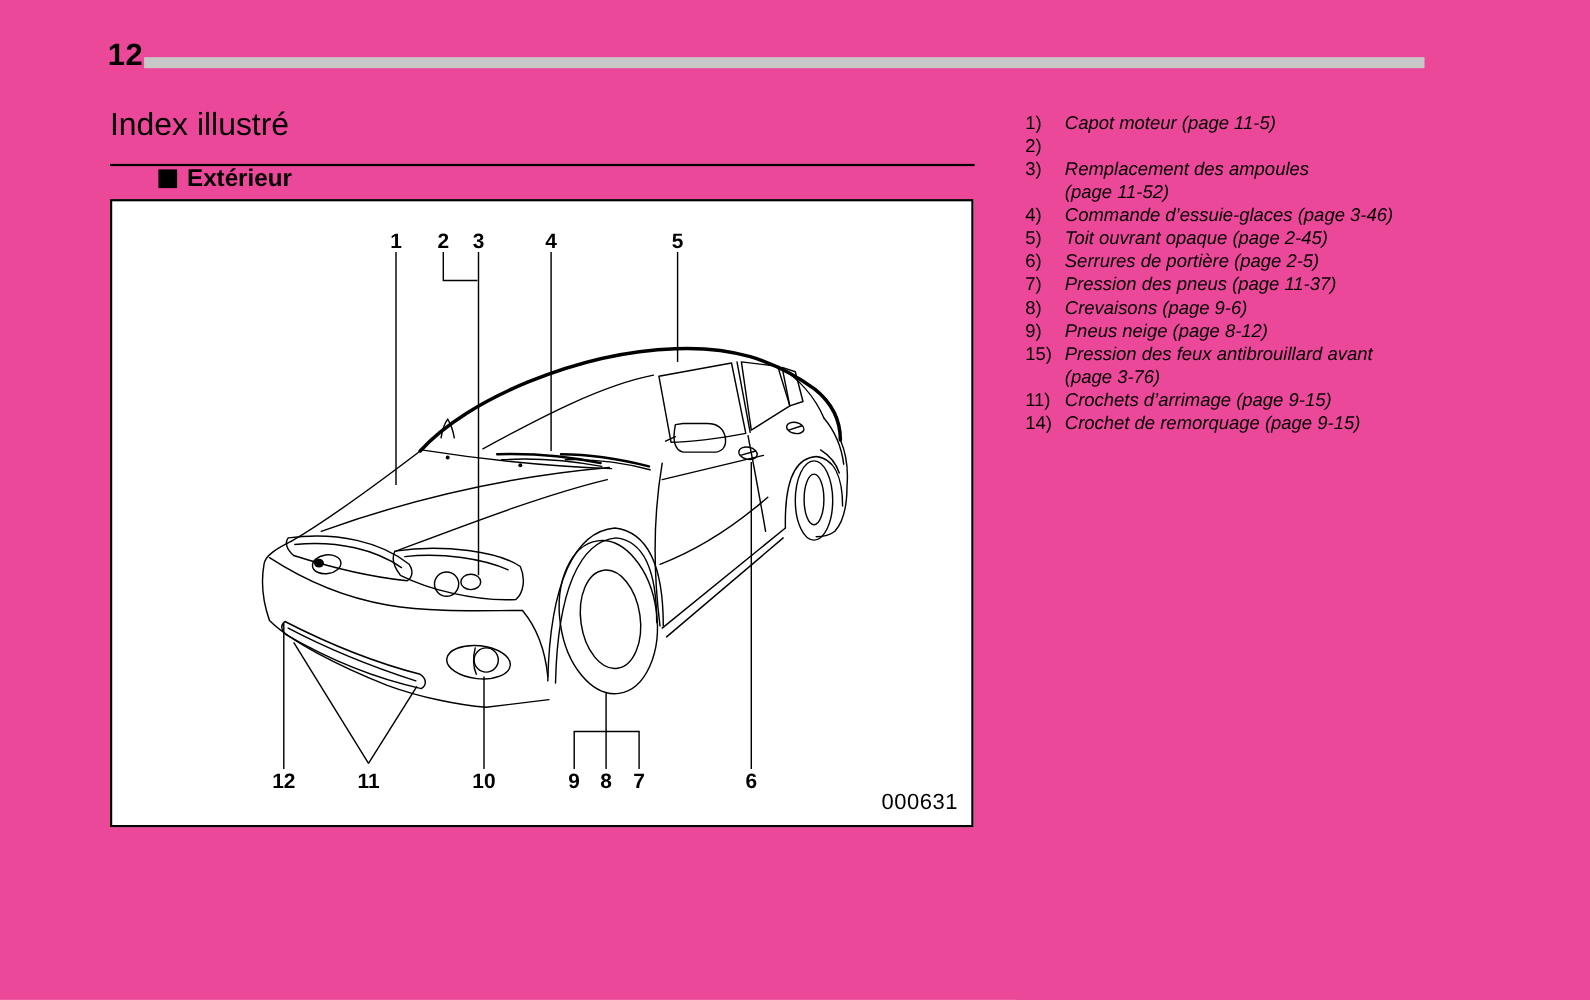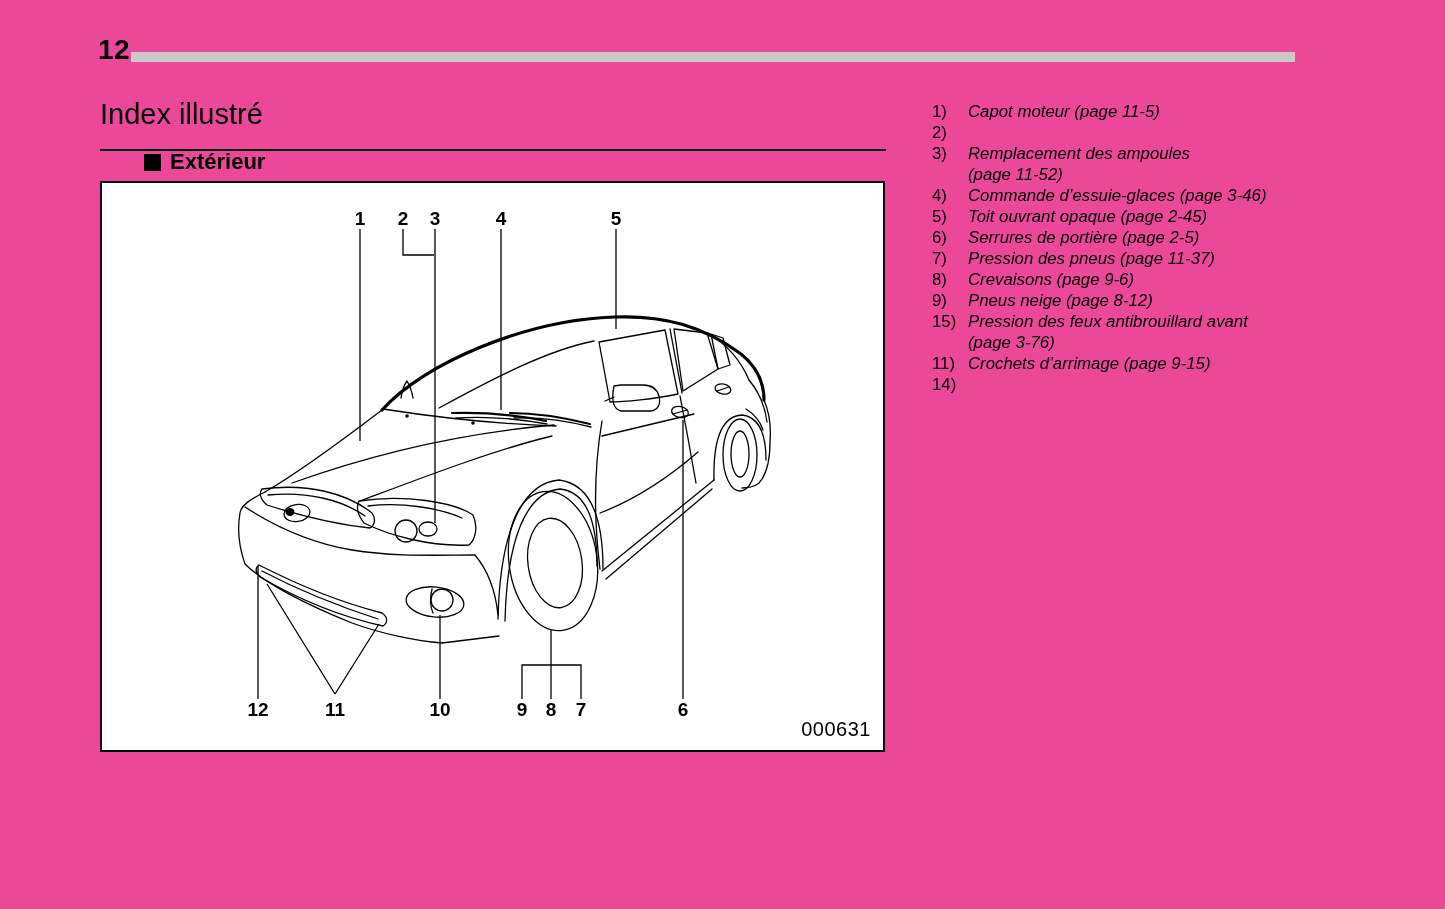--- a/index.html
+++ b/index.html
@@ -318,16 +318,19 @@
         </div>
       </div>
       <div class="parts-item">
         <span class="num">11)</span>
         <div class="txt">
           <div>Crochets d’arrimage (page 9-15)</div>
         </div>
       </div>
       <div class="parts-item">
         <span class="num">14)</span>
+        <div class="txt">
+          <div>Crochet de remorquage (page 9-15)</div>
+        </div>
       </div>
     </div>
 
 </div>
 
 </body></html>

